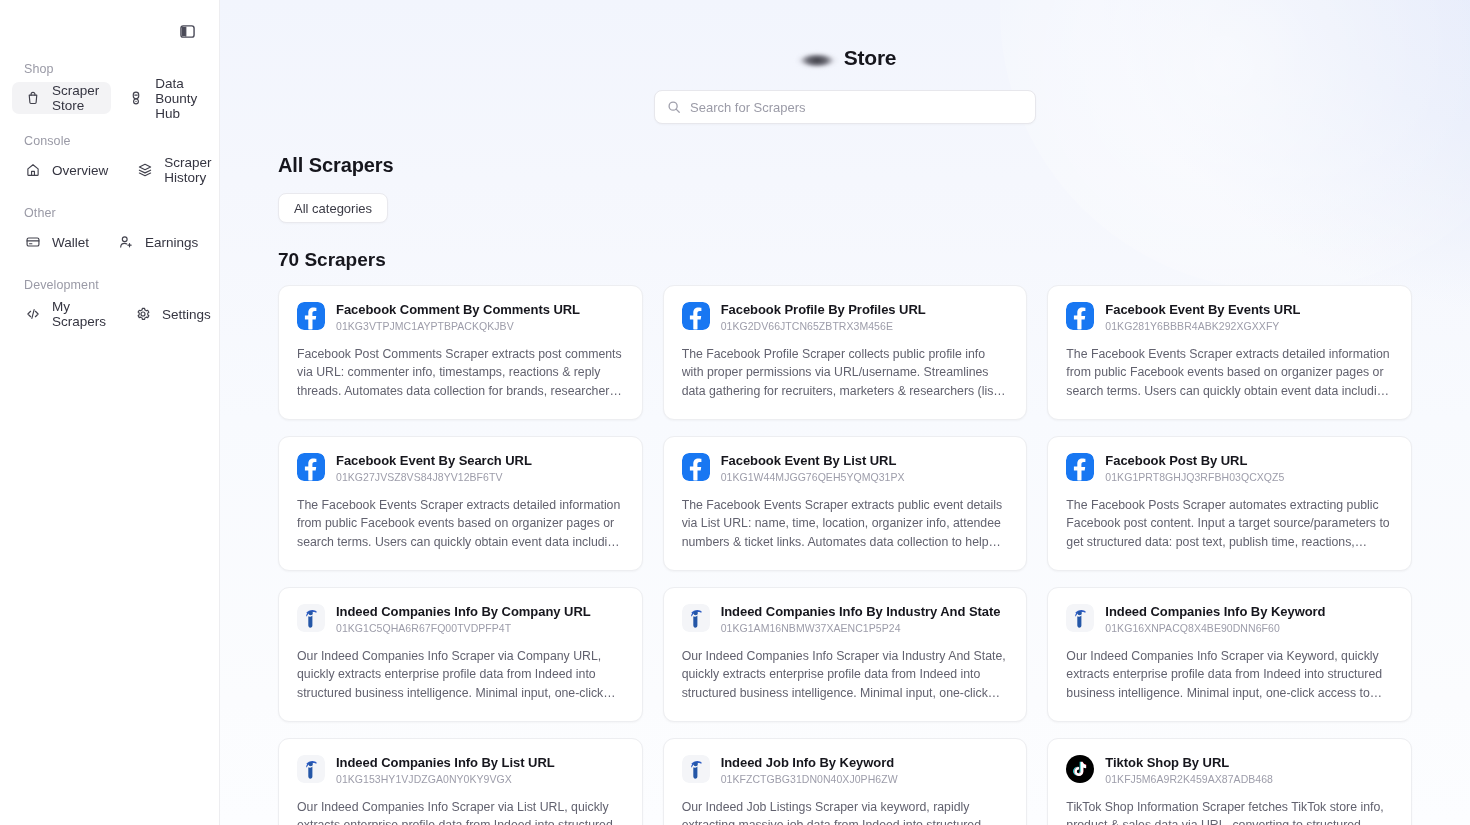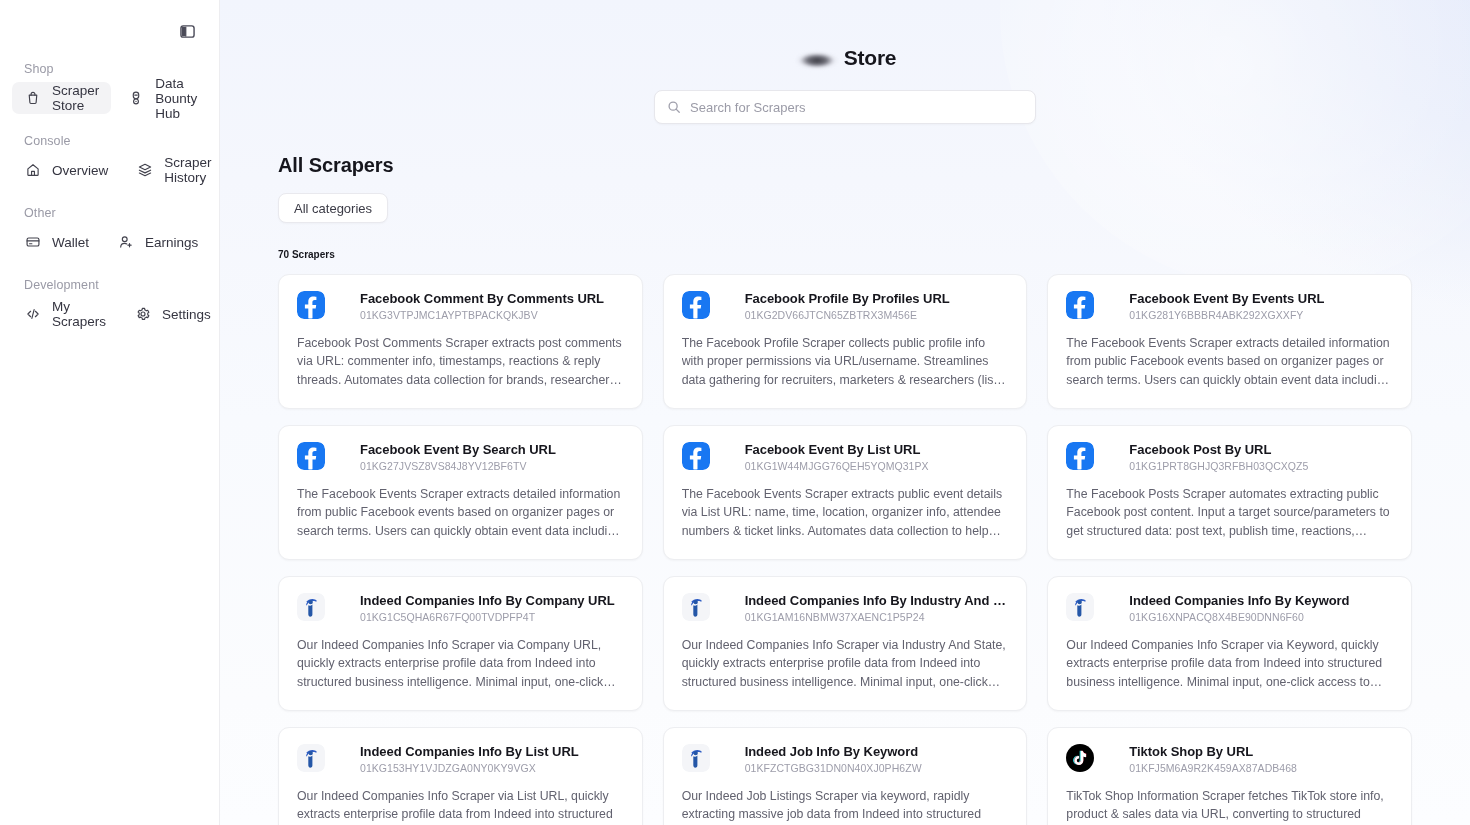--- a/index.html
+++ b/index.html
@@ -89,36 +89,36 @@
 
   .content { padding: 0 58px 0 58px; margin-top: 30px; }
   .h-all { font-size: 20px; font-weight: 700; color: #16161d; letter-spacing: -.1px; }
   .cat-row { margin-top: 16px; }
   .cat-chip {
     display: inline-flex; align-items: center; height: 30px; padding: 14px 15px;
     background: #fff; border: 1px solid #e9e9ee; border-radius: 8px;
     font-size: 13px; color: #3a3a45; cursor: pointer;
     box-shadow: 0 1px 2px rgba(16,24,40,.03);
   }
-  .count-row { margin-top: 26px; font-size: 10px; font-weight: 700; color: #16161d; }
+  .count-row { margin-top: 26px; font-size: 19px; font-weight: 700; color: #16161d; }
 
   .grid {
     margin-top: 14px;
     display: grid; grid-template-columns: repeat(3, 1fr); gap: 16px 20px;
   }
   .card {
     background: #fff; border: 1px solid #edeef1; border-radius: 11px;
     padding: 16px 18px 18px 18px; height: 135px; overflow: hidden;
     box-shadow: 0 1px 2px rgba(16,24,40,.035);
     cursor: pointer;
   }
   .card-head { display: flex; align-items: flex-start; gap: 11px; }
   .logo { width: 28px; height: 28px; flex: 0 0 28px; border-radius: 7px; overflow:hidden; }
   .logo svg { display: block; width: 28px; height: 28px; }
-  .card-titles { min-width: 0; padding-top: 0px; margin-left: 24px; }
+  .card-titles { min-width: 0; padding-top: 0px; }
   .card-title {
     font-size: 13px; font-weight: 700; color: #16161d; line-height: 16px;
     white-space: nowrap; overflow: hidden; text-overflow: ellipsis; letter-spacing: -.05px;
   }
   .card-id {
     margin-top: 2px; font-size: 10.5px; color: #9d9daa; line-height: 13px;
     white-space: nowrap; overflow: hidden; text-overflow: ellipsis; letter-spacing: .05px;
   }
   .card-desc {
     margin-top: 12px; font-size: 12.3px; line-height: 18.4px; color: #62626f;

